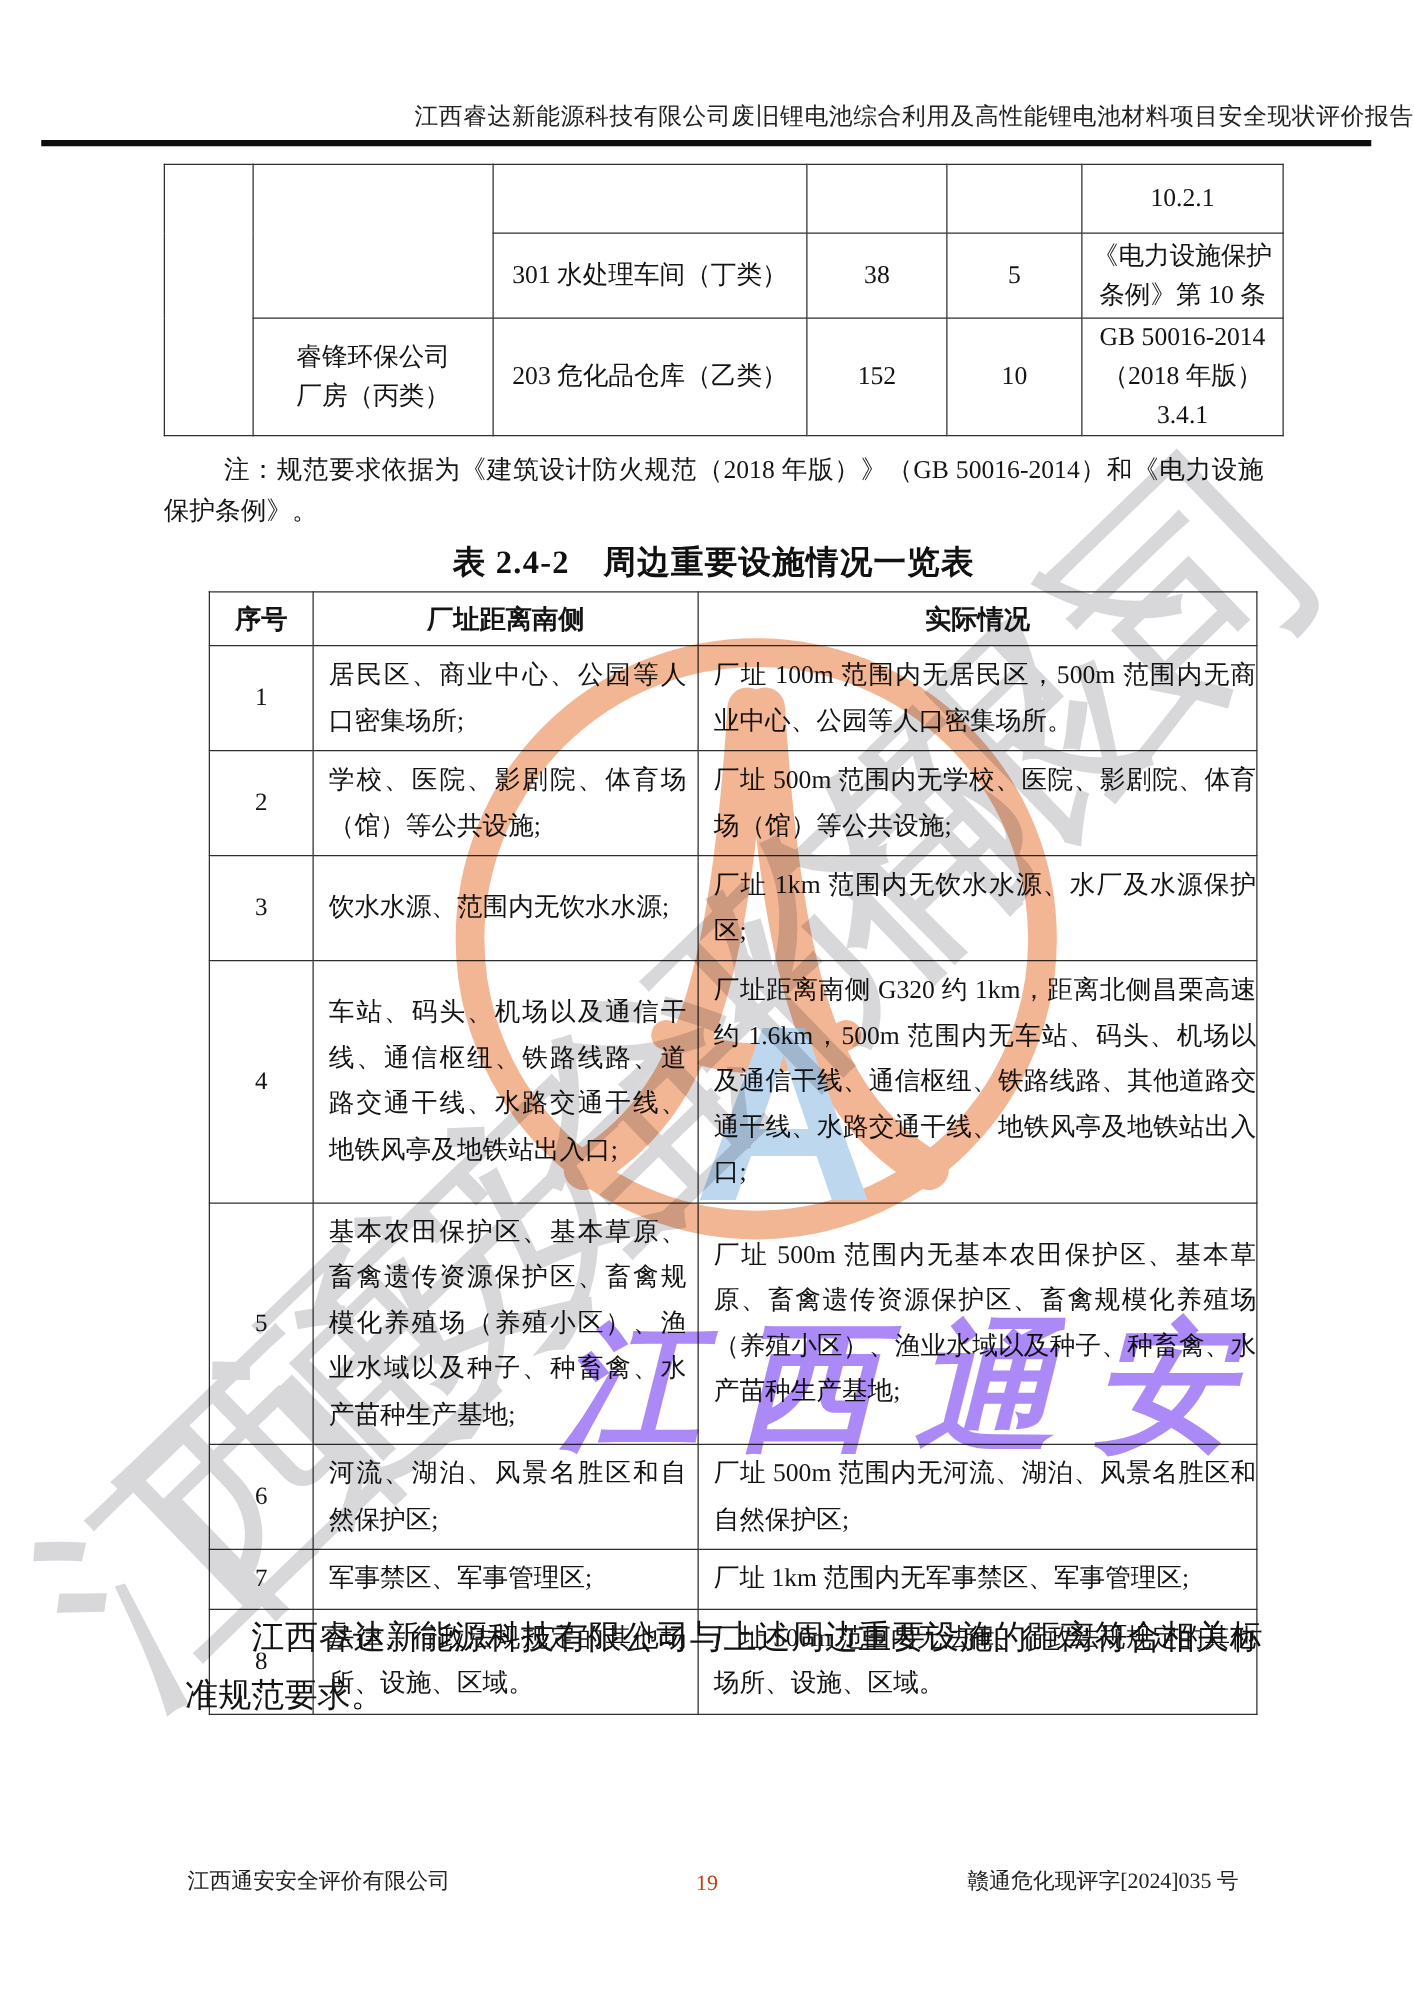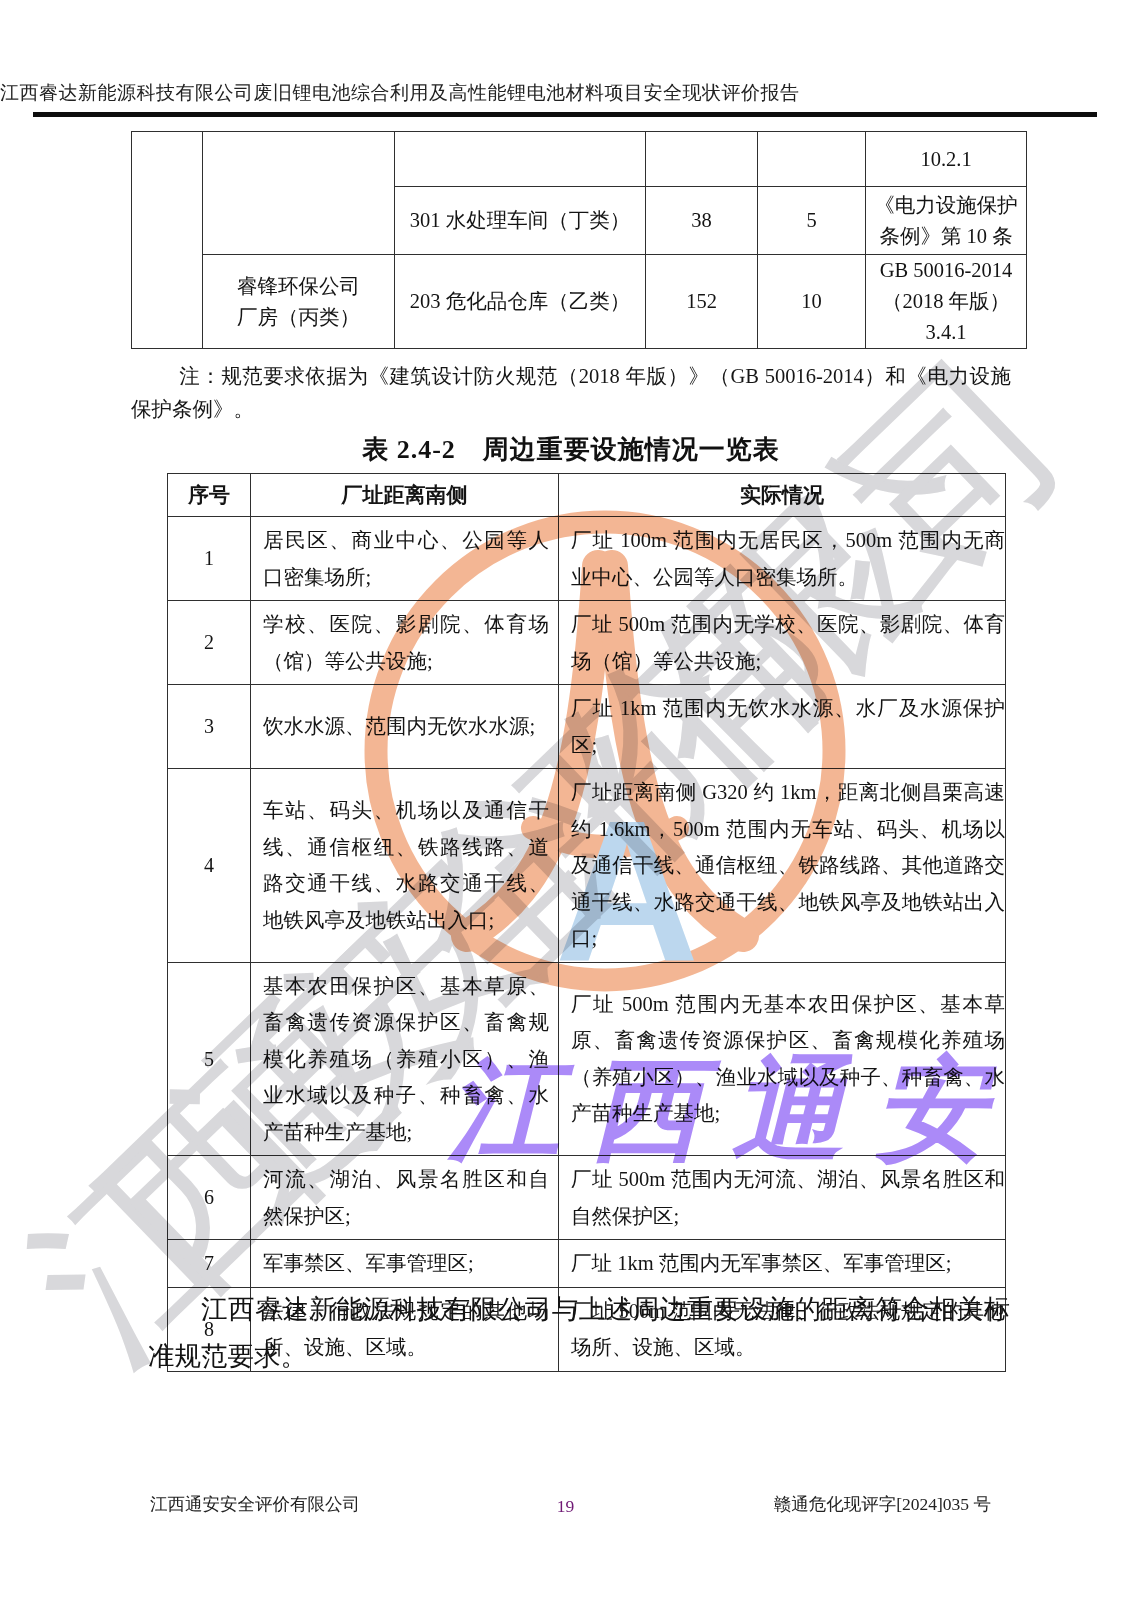--- a/index.html
+++ b/index.html
@@ -4,21 +4,21 @@
 <style>
   html,body{margin:0;padding:0;}
   body{
     width:1131px;height:1600px;background:#ffffff;position:relative;overflow:hidden;
     font-family:"Liberation Serif","DejaVu Serif",serif;color:#1b1b1b;
     -webkit-text-stroke:0;
   }
   .page{position:absolute;inset:0;}
 
   
-  .doc-header{position:absolute;top:80px;left:0;width:1131px;text-align:left;
+  .doc-header{position:absolute;top:80px;left:0;width:1131px;text-align:right;
     font-size:19px;letter-spacing:0.5px;color:#222;}
   .header-rule{position:absolute;top:112px;left:33px;width:1064px;height:5px;background:#0d0d0d;}
 
   
   table{border-collapse:collapse;table-layout:fixed;}
   td,th{border:1.6px solid #2f2f2f;padding:0;vertical-align:middle;
     font-size:20.5px;color:#141414;overflow:hidden;}
 
   
   .cont-table{position:absolute;left:131px;top:131px;width:895px;}
@@ -42,21 +42,21 @@
   .main-table td.no{text-align:center;font-size:20px;}
   .main-table td.fac{padding:5px 9px 5px 12px;text-align:justify;}
   .main-table td.act{padding:5px 0 5px 12px;text-align:justify;}
 
   
   .closing{position:absolute;left:148px;top:1286px;width:862px;font-size:26.5px;
     line-height:47px;text-align:justify;text-indent:2em;color:#131313;}
 
   
   .footer-left{position:absolute;left:150px;top:1492px;font-size:17.5px;color:#222;}
-  .footer-page{position:absolute;left:0;top:1496px;width:1131px;text-align:center;font-size:17.5px;color:#701a75;}
+  .footer-page{position:absolute;left:0;top:1496px;width:1131px;text-align:center;font-size:17.5px;color:#c2410c;}
   .footer-right{position:absolute;right:140px;top:1492px;font-size:17.5px;color:#222;}
 
   
   .wm{pointer-events:none;}
   .wm-diag{
     position:absolute;left:70px;top:1188px;white-space:nowrap;
     font-size:195px;font-family:"Liberation Serif","DejaVu Serif",serif;
     color:#b4b4b9;letter-spacing:-92px;opacity:0.52;
     transform:rotate(-44deg);transform-origin:0 50%;
     mix-blend-mode:multiply;z-index:7;

